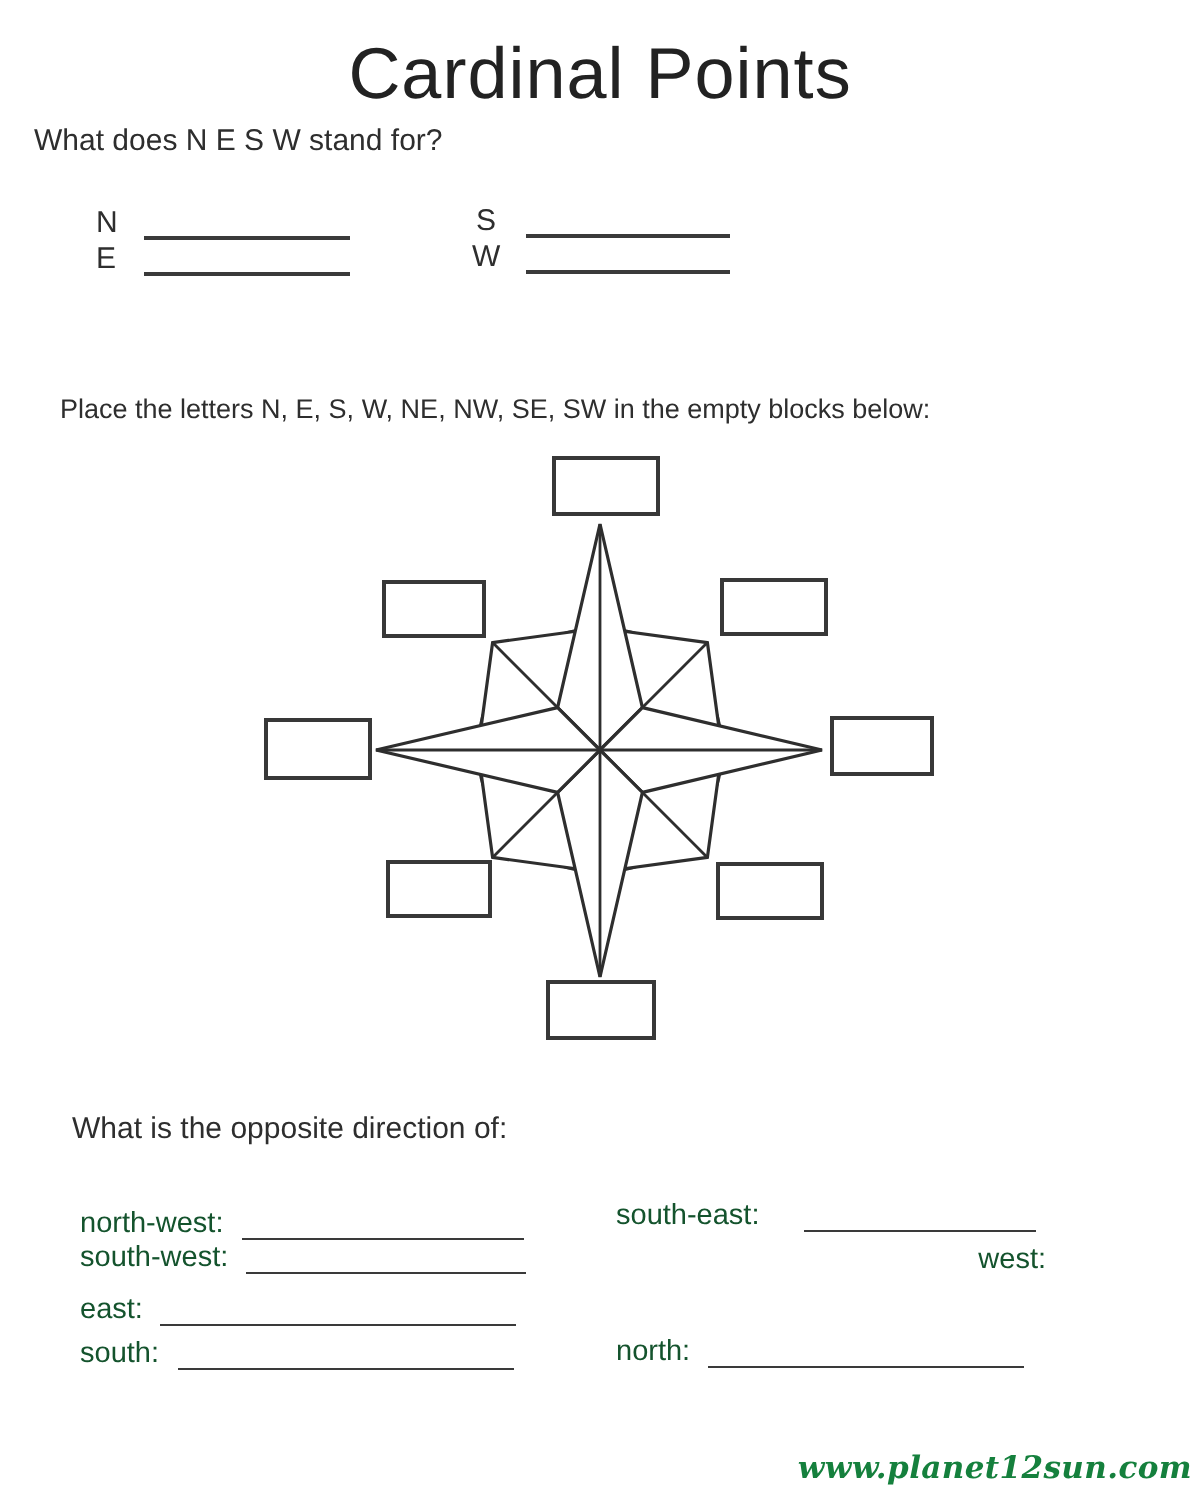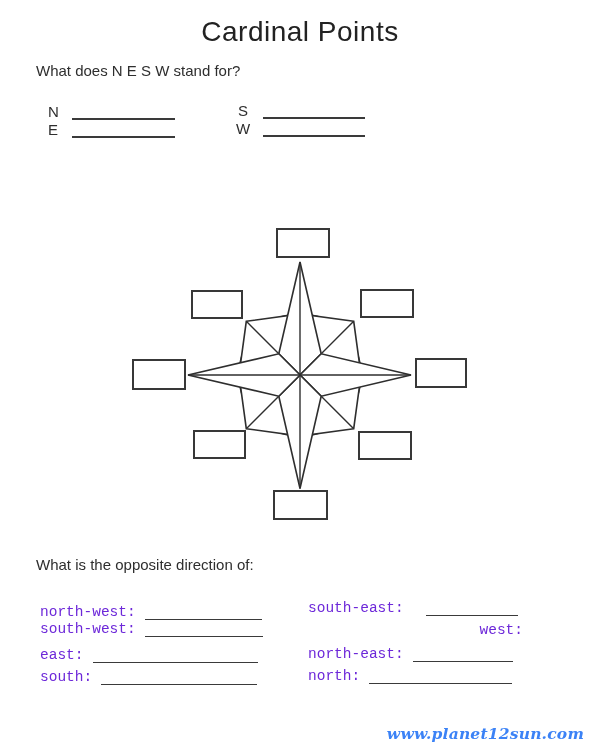--- a/index.html
+++ b/index.html
@@ -7,49 +7,49 @@
     position:relative;
     width:600px;height:750px;
     background:#ffffff;
     font-family:"Liberation Sans","DejaVu Sans",sans-serif;
     color:#2e2e2e;
     overflow:hidden;
   }
   .title{
     position:absolute;top:16px;left:0;width:600px;
     text-align:center;
-    font-size:28px;font-weight:400;letter-spacing:0.5px;
+    font-size:36px;font-weight:400;letter-spacing:0.5px;
     color:#222;margin:0;
   }
   .question{position:absolute;font-size:15px;color:#2e2e2e;}
-  .q1{left:36px;top:62px;}
+  .q1{left:17px;top:62px;}
   .q3{left:36px;top:556px;}
   .instruction{position:absolute;left:30px;top:197px;font-size:13.5px;color:#2e2e2e;}
 
   .letter{position:absolute;font-size:15px;color:#2e2e2e;}
   .blank{position:absolute;height:0;border-top:2px solid #3a3a3a;}
 
   .block{
     position:absolute;box-sizing:border-box;
     border:2px solid #383838;background:#fff;
   }
 
   .compass{position:absolute;left:180px;top:255px;width:240px;height:240px;}
   .compass polygon{fill:#ffffff;stroke:#2e2e2e;stroke-width:1.6;stroke-linejoin:miter;}
   .compass line{stroke:#2e2e2e;stroke-width:1.4;}
   .compass circle{fill:none;stroke:#2e2e2e;stroke-width:1.6;}
 
   .opp-row{position:absolute;display:flex;align-items:flex-end;height:18px;}
-  .opp-row .lbl{font-size:14.5px;color:#6d28d9;white-space:nowrap;font-family:Liberation Mono, monospace;}
+  .opp-row .lbl{font-size:14.5px;color:#14532d;white-space:nowrap;}
   .opp-row .fill-line{flex:1;margin-left:9px;border-bottom:1.6px solid #3a3a3a;height:14px;}
 
   .footer{
-    position:absolute;right:16px;top:724px;
+    position:absolute;right:4px;top:724px;
     font-family:"DejaVu Serif","Liberation Serif",serif;
-    font-style:italic;font-weight:700;font-size:15.5px;color:#3b82f6;
+    font-style:italic;font-weight:700;font-size:15.5px;color:#15803d;
     letter-spacing:0.2px;
   }
 </style>
 </head>
 <body>
 
 <div class="page">
 
   <h1 class="title">Cardinal Points</h1>
 
@@ -57,20 +57,21 @@
 
   <span class="letter" style="left:48px;top:103px;">N</span>
   <div class="blank" style="left:72px;top:118px;width:103px;"></div>
   <span class="letter" style="left:48px;top:121px;">E</span>
   <div class="blank" style="left:72px;top:136px;width:103px;"></div>
   <span class="letter" style="left:238px;top:102px;">S</span>
   <div class="blank" style="left:263px;top:117px;width:102px;"></div>
   <span class="letter" style="left:236px;top:120px;">W</span>
   <div class="blank" style="left:263px;top:135px;width:102px;"></div>
 
+  <div class="instruction">Place the letters N, E, S, W, NE, NW, SE, SW in the empty blocks below:</div>
 
   <div class="block" style="left:276px;top:228px;width:54px;height:30px;"></div>
   <div class="block" style="left:191px;top:290px;width:52px;height:29px;"></div>
   <div class="block" style="left:360px;top:289px;width:54px;height:29px;"></div>
   <div class="block" style="left:132px;top:359px;width:54px;height:31px;"></div>
   <div class="block" style="left:415px;top:358px;width:52px;height:30px;"></div>
   <div class="block" style="left:193px;top:430px;width:53px;height:29px;"></div>
   <div class="block" style="left:358px;top:431px;width:54px;height:29px;"></div>
   <div class="block" style="left:273px;top:490px;width:55px;height:30px;"></div>
 
@@ -132,24 +133,20 @@
   </div>
 
   <div class="opp-row" style="left:308px;top:598px;width:210px;gap:13px;">
     <span class="lbl">south-east:</span>
     <span class="fill-line"></span>
   </div>
   <div class="opp-row" style="left:308px;top:622px;width:215px;flex-direction:column;">
     <span class="lbl">west:</span>
     <span class="fill-line"></span>
   </div>
-  <div class="opp-row" style="left:308px;top:644px;width:205px;">
-    <span class="lbl">north-east:</span>
-    <span class="fill-line"></span>
-  </div>
   <div class="opp-row" style="left:308px;top:666px;width:204px;">
     <span class="lbl">north:</span>
     <span class="fill-line"></span>
   </div>
 
   <div class="footer">www.planet12sun.com</div>
 
 </div>
 
 </body></html>

